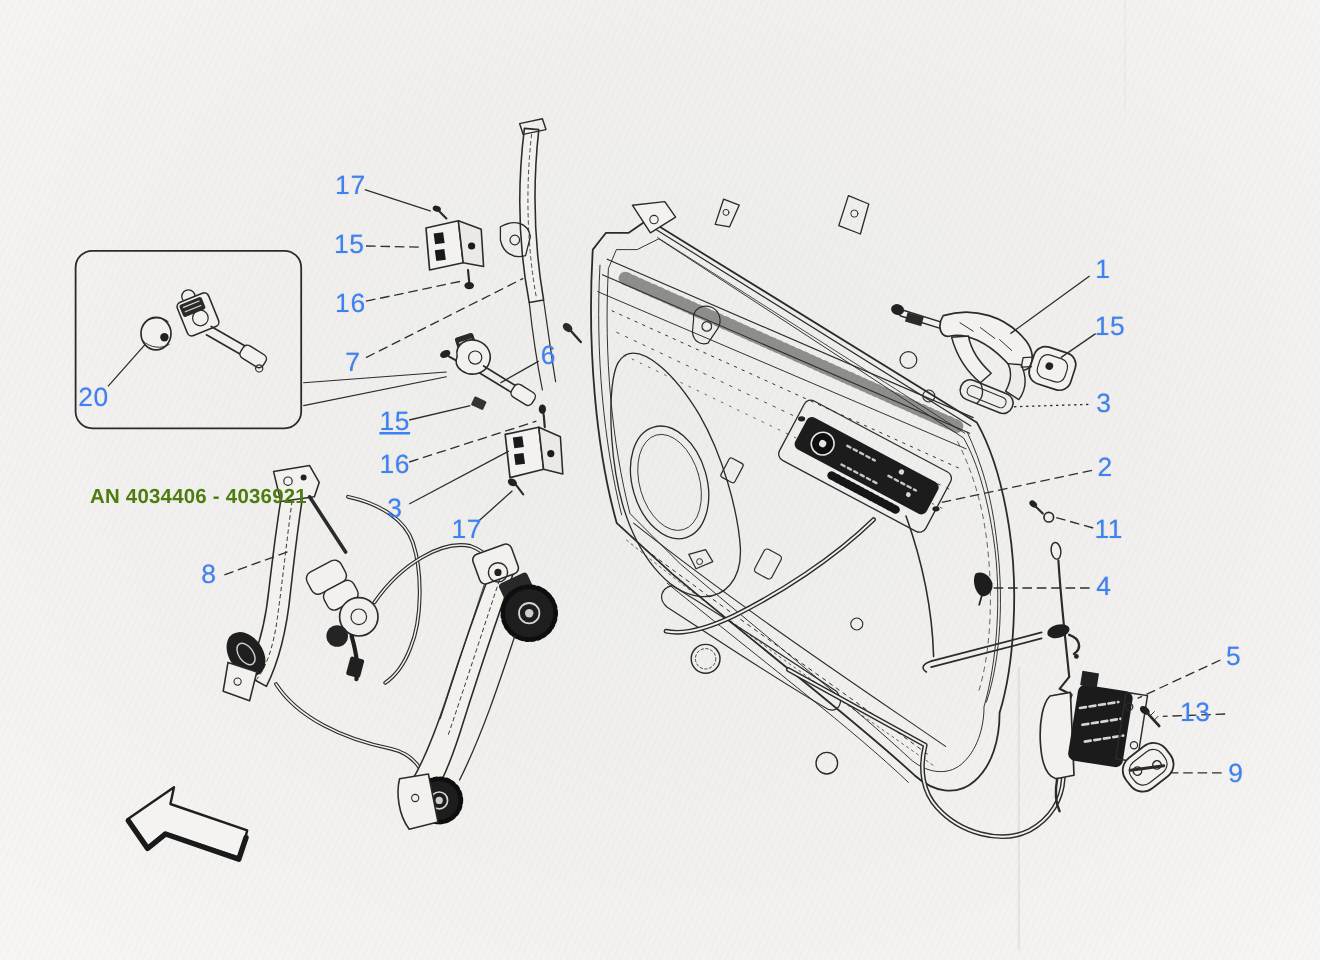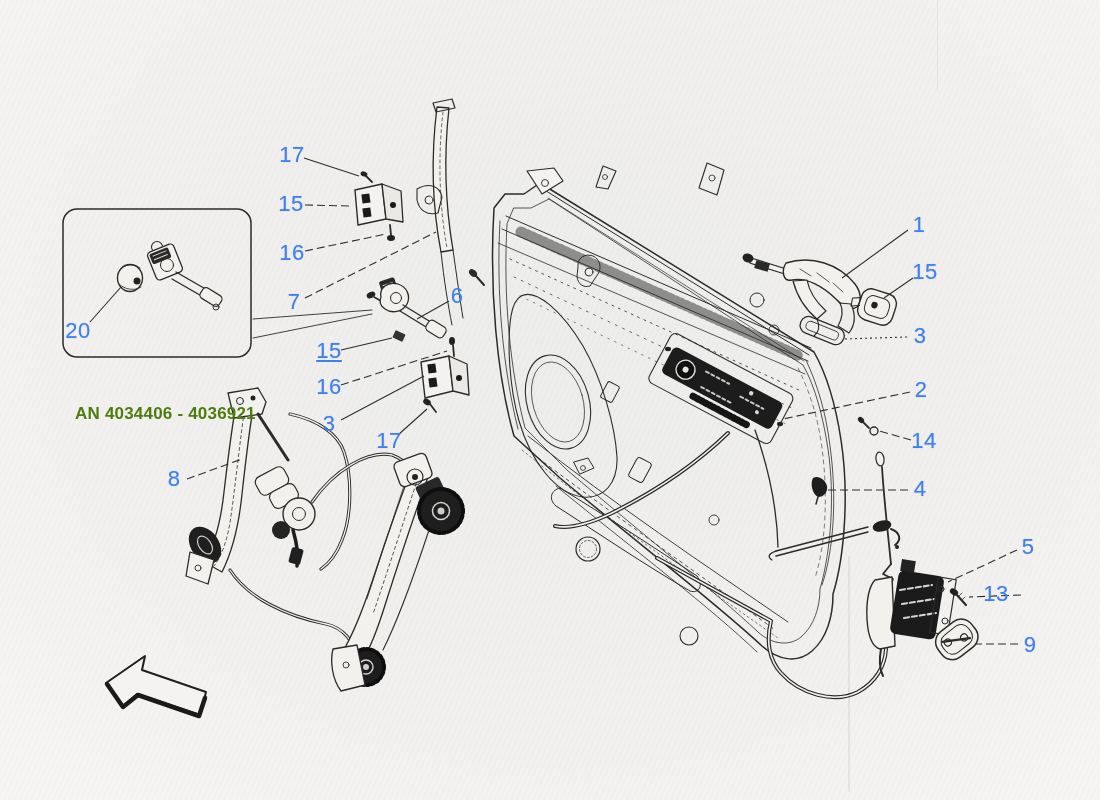--- a/index.html
+++ b/index.html
@@ -369,18 +369,18 @@
     <div class="callout" style="left: 329px; top: 351px; text-decoration: underline;">15</div>
     <div class="callout" style="left: 329px; top: 387px;">16</div>
     <div class="callout" style="left: 329px; top: 424px;">3</div>
     <div class="callout" style="left: 389px; top: 441px;">17</div>
     <div class="callout" style="left: 78px; top: 331px;">20</div>
     <div class="callout" style="left: 174px; top: 479px;">8</div>
     <div class="callout" style="left: 919px; top: 225px;">1</div>
     <div class="callout" style="left: 925px; top: 272px;">15</div>
     <div class="callout" style="left: 920px; top: 336px;">3</div>
     <div class="callout" style="left: 921px; top: 390px;">2</div>
-    <div class="callout" style="left: 924px; top: 441px;">14</div>
+    <div class="callout" style="left: 924px; top: 441px;">11</div>
     <div class="callout" style="left: 920px; top: 489px;">4</div>
     <div class="callout" style="left: 1028px; top: 547px;">5</div>
     <div class="callout" style="left: 996px; top: 594px;">13</div>
     <div class="callout" style="left: 1030px; top: 645px;">9</div>
   </div>
 
 </body></html>

